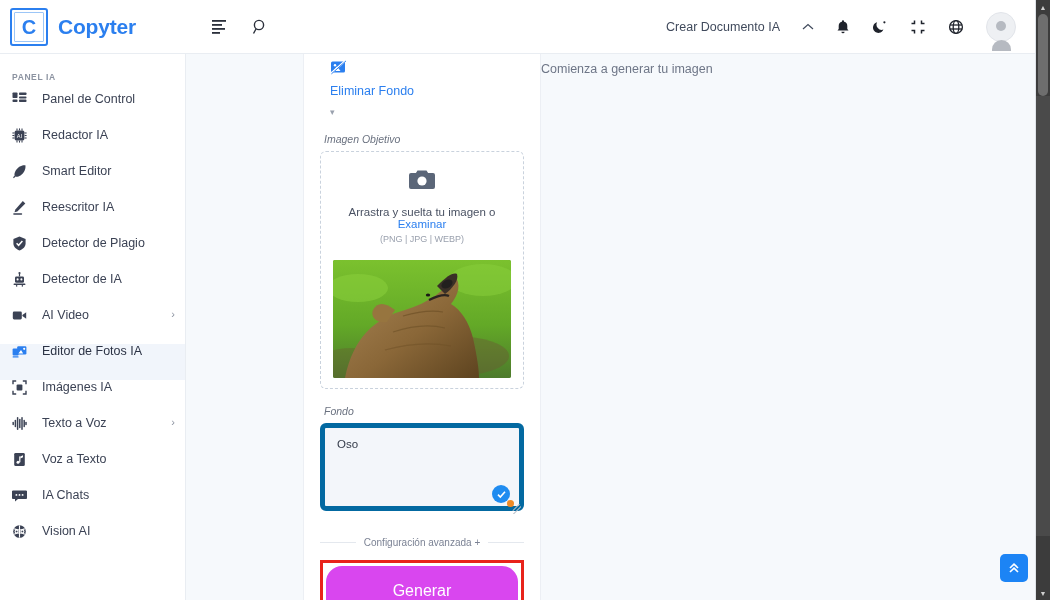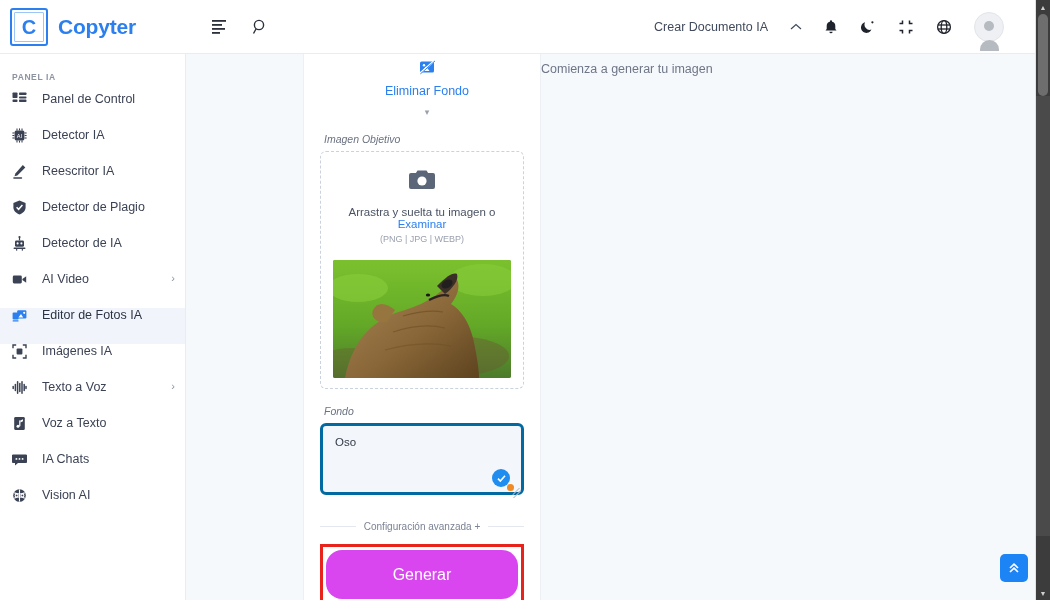--- a/index.html
+++ b/index.html
@@ -27,21 +27,21 @@
     width: 100%; height: 100%; border: 1px solid #9cc6f7; border-radius: 1px;
     display: flex; align-items: center; justify-content: center;
     color: #2b7fef; font-size: 20px; font-weight: bold; line-height: 1;
   }
   .brand-name { color: #2b7fef; font-size: 21px; font-weight: bold; letter-spacing: -0.2px; }
 
   .hdr-icons { display: flex; align-items: center; gap: 24px; margin-left: 22px; }
   .hdr-ico { color: #2b303b; display: flex; align-items: center; justify-content: center; cursor: pointer; }
 
   .hdr-right {
-    margin-left: auto; display: flex; align-items: center; gap: 22px; padding-right: 32px;
+    margin-left: auto; display: flex; align-items: center; gap: 22px; padding-right: 20px;
   }
   .hdr-link { font-size: 12.5px; color: #404a5c; cursor: pointer; }
   .caret-up { color: #404a5c; font-size: 11px; cursor: pointer; }
   .avatar {
     width: 30px; height: 30px; border-radius: 50%; background: #eef0f3;
     border: 1px solid #e2e5ea; display: flex; align-items: flex-end; justify-content: center;
     overflow: hidden; cursor: pointer;
   }
   .av-head { width: 10px; height: 10px; border-radius: 50%; background: #b6bac1; position: relative; top: -10px; }
   .av-body { width: 19px; height: 11px; border-radius: 10px 10px 0 0; background: #b6bac1; position: absolute; bottom: 2px; }
@@ -77,21 +77,21 @@
   }
   .preview-pane {
     position: absolute; top: 54px; left: 540px; width: 496px; height: 546px;
     background: #f6f9fc; border-left: 1px solid #eceff4;
   }
   .preview-text {
     font-size: 12.5px; color: #6e7687; padding-top: 8px;
   }
 
   
-  .tool-head { padding-top: 6px; text-align: center; padding-left: 10px; }
+  .tool-head { padding-top: 6px; text-align: left; padding-left: 10px; }
   .tool-ico { color: #2b7fef; margin-bottom: 2px; display: block; }
   .tool-name { color: #2b7fef; font-size: 12.5px; }
   .tool-chev { color: #9aa1ae; font-size: 9px; margin-top: 8px; display: block; }
 
   .field-label { font-size: 10.5px; color: #6b7280; margin: 16px 0 6px 4px; font-style: italic; }
 
   .dropzone {
     border: 1px dashed #c9d2dd; border-radius: 6px; background: #ffffff;
     padding: 14px 10px 10px; text-align: center;
   }
@@ -99,21 +99,21 @@
   .dz-main { font-size: 11.5px; color: #4a5263; }
   .dz-main a { color: #2b7fef; text-decoration: none; }
   .dz-sub { font-size: 9px; color: #9aa1ae; margin-top: 4px; }
   .thumb {
     margin: 16px auto 0; width: 178px; height: 118px; border-radius: 2px; overflow: hidden;
     position: relative; background: #5f9e28;
   }
 
   .prompt-wrap { position: relative; }
   .prompt-box {
-    width: 100%; height: 72px; background: #f3f6fa; border: 3px solid #0369a1;
+    width: 100%; height: 88px; background: #f3f6fa; border: 5px solid #0369a1;
     border-radius: 6px; padding: 10px 12px; font-size: 11.5px; color: #333a48;
     font-family: "Liberation Sans", sans-serif; resize: none; outline: none;
   }
   .badge-check {
     position: absolute; right: 14px; bottom: 12px; width: 18px; height: 18px;
     border-radius: 50%; background: #1f8cf0; color: #fff; font-size: 10px;
     display: flex; align-items: center; justify-content: center;
   }
   .badge-dot {
     position: absolute; right: 10px; bottom: 8px; width: 7px; height: 7px;
@@ -266,21 +266,29 @@
                 <line x1="0.4" y1="5" x2="2.4" y2="5"></line>
                 <line x1="0.4" y1="7.5" x2="2.4" y2="7.5"></line>
                 <line x1="0.4" y1="10" x2="2.4" y2="10"></line>
                 <line x1="12.6" y1="5" x2="14.6" y2="5"></line>
                 <line x1="12.6" y1="7.5" x2="14.6" y2="7.5"></line>
                 <line x1="12.6" y1="10" x2="14.6" y2="10"></line>
               </g>
               <text x="7.5" y="10" font-size="5.6" fill="#ffffff" text-anchor="middle" font-family="Liberation Sans">AI</text>
             </svg>
           </span>
-          <span class="lbl">Detector IA</span>
+          <span class="lbl">Redactor IA</span>
+        </div>
+        <div class="nav-item">
+          <span class="ic">
+            <svg width="15" height="15" viewBox="0 0 15 15">
+              <path d="M13.4 1.2 C9.6 0.7 5.4 3.2 3.6 6.8 C2.5 9 2.3 10.6 2.6 11.7 L1 13.3 L1.9 14.2 L3.5 12.6 C4.8 13.1 6.6 12.6 8.5 11.4 C12 9.3 14 5 13.4 1.2 Z" fill="currentColor"></path>
+            </svg>
+          </span>
+          <span class="lbl">Smart Editor</span>
         </div>
         <div class="nav-item">
           <span class="ic">
             <svg width="15" height="15" viewBox="0 0 15 15">
               <path d="M10.8 0.9 L13.3 3.4 L5.3 11.4 L2.5 12.3 L3.4 9.5 Z" fill="currentColor"></path>
               <rect x="1.2" y="13.2" width="9" height="1.5" rx="0.7" fill="currentColor"></rect>
             </svg>
           </span>
           <span class="lbl">Reescritor IA</span>
         </div>

